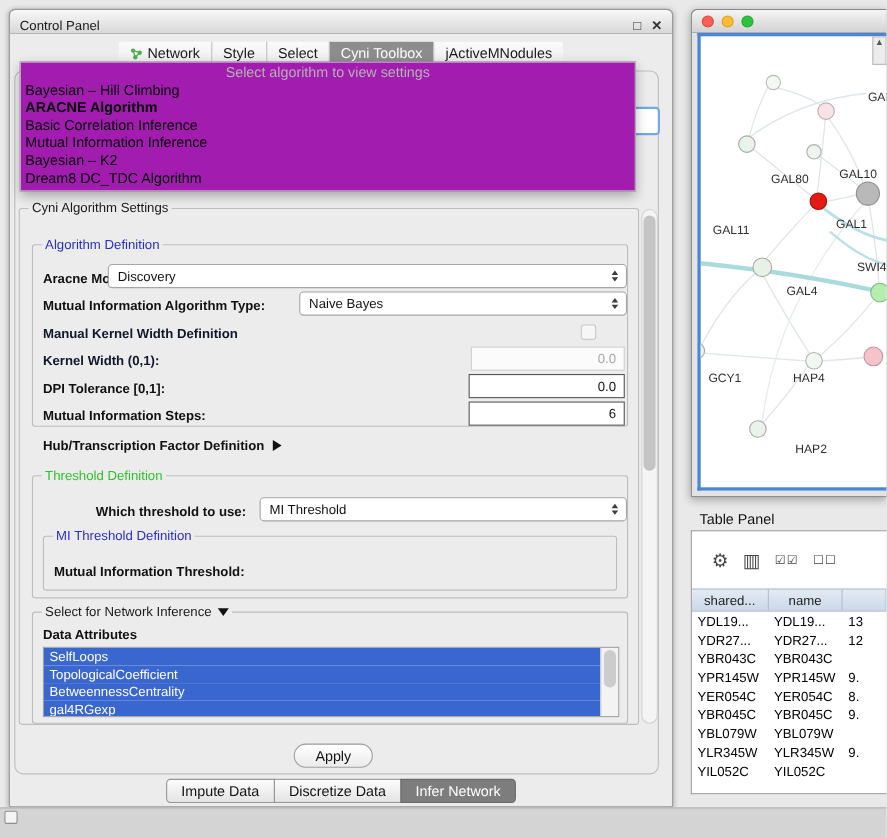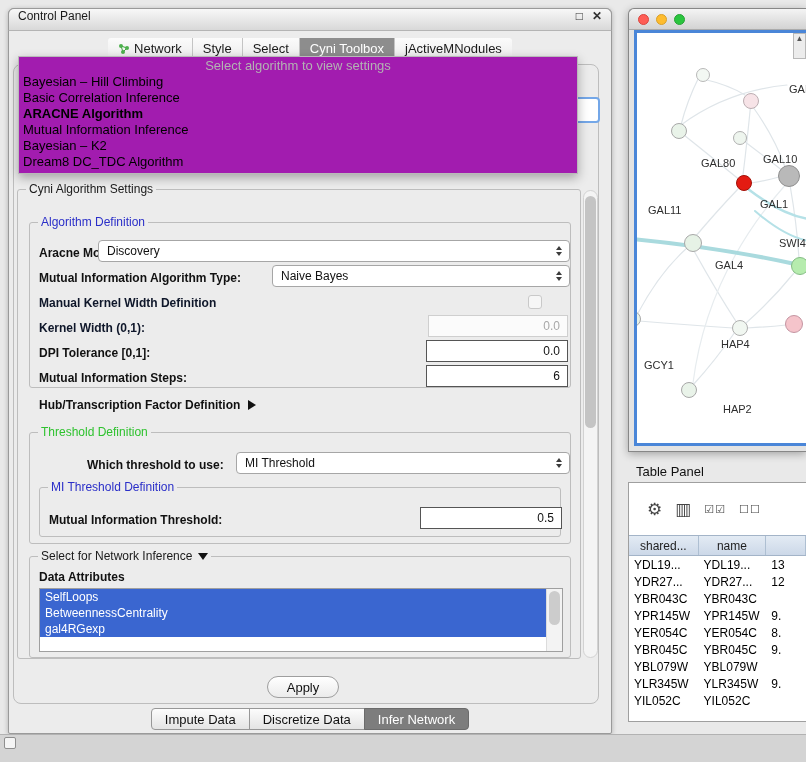--- a/index.html
+++ b/index.html
@@ -1,21 +1,21 @@
 <!DOCTYPE html>
 <html><head>
 <meta charset="utf-8">
 <style>
   *{margin:0;padding:0;box-sizing:border-box}
   body{font-family:"Liberation Sans",sans-serif;background:#e9e9e9}
   #screen{position:relative;width:806px;height:762px;background:#e9e9e9;overflow:hidden}
   .abs{position:absolute}
   
   .cpwin{left:8px;top:8px;width:604px;height:726px;background:#ececec;border:1px solid #9a9a9a;border-radius:6px 6px 2px 2px;box-shadow:0 1px 5px rgba(0,0,0,.25)}
-  .cptitle{left:8px;top:8px;width:604px;height:23px;background:linear-gradient(#f8f8f8,#d8d8d8);border:1px solid #9a9a9a;border-bottom:1px solid #b4b4b4;border-radius:6px 6px 0 0;font-size:12px;color:#1a1a1a;display:flex;align-items:flex-start;padding:0 9px}
+  .cptitle{left:8px;top:8px;width:604px;height:23px;background:linear-gradient(#f8f8f8,#d8d8d8);border:1px solid #9a9a9a;border-bottom:1px solid #b4b4b4;border-radius:6px 6px 0 0;font-size:12px;color:#1a1a1a;display:flex;align-items:flex-end;padding:0 9px}
   .cpbtns{margin-left:auto;display:flex;gap:9px;font-size:12px;color:#333}
   .cpbtns span{cursor:default}
   .tabbar{left:8px;top:36px;width:604px;height:23px;display:flex;justify-content:center;align-items:flex-end}
   .tab{font-size:13px;color:#1a1a1a;padding:2px 10px;height:21px;display:flex;align-items:center;gap:4px;border-left:1px solid #c4c4c4;background:linear-gradient(#fbfbfb,#ececec)}
   .tab:first-child{border-left:none;border-radius:3px 0 0 3px}
   .tab:last-child{border-radius:0 3px 3px 0}
   .tab.sel{background:#8d8d8d;color:#fff}
   .frame{left:13px;top:64px;width:586px;height:640px;border:1px solid #bdbdbd;border-radius:8px;background:#ececec}
   
   .dropdown{left:18px;top:56px;width:560px;background:#a21caf;border:1px solid #b9b9b9;box-shadow:0 4px 10px rgba(0,0,0,.3);z-index:30;padding-bottom:3px}
@@ -123,22 +123,22 @@
     </div>
 
   <div class="abs frame"></div>
 
   <div class="abs combo-sliver"></div>
 
   <div class="abs dropdown">
     <div class="ph">Select algorithm to view settings</div>
     <div id="algo-options">
         <div class="opt">Bayesian – Hill Climbing</div>
+        <div class="opt optsel">ARACNE Algorithm</div>
         <div class="opt">Basic Correlation Inference</div>
-        <div class="opt optsel">ARACNE Algorithm</div>
         <div class="opt">Mutual Information Inference</div>
         <div class="opt">Bayesian – K2</div>
         <div class="opt">Dream8 DC_TDC Algorithm</div>
       </div>
   </div>
 
   <div class="grp" style="left:17px;top:189px;width:564px;height:470px">
     <span class="grptitle tblack">Cyni Algorithm Settings</span>
   </div>
 
@@ -201,33 +201,31 @@
     <span class="stepper">
         <i class="up"></i>
         <i class="dn"></i>
       </span>
   </div>
 
   <div class="grp" style="left:39px;top:487px;width:522px;height:50px">
     <span class="grptitle tblue">MI Threshold Definition</span>
   </div>
   <span class="lbl" style="left:49px;top:513px">Mutual Information Threshold:</span>
-  <div class="fld" style="left:420px;top:507px;width:142px;border-color:#555">
-    <span>0.5</span>
-  </div>
 
   <div class="grp" style="left:29px;top:556px;width:542px;height:102px">
     <span class="grptitle tblack">
       <span>Select for Network Inference</span><span class="tri-down"></span>
     </span>
   </div>
   <span class="lbl" style="left:39px;top:570px">Data Attributes</span>
   <div class="datalist" style="left:39px;top:588px;width:524px;height:64px">
     <div id="attr-items">
         <div class="ditem">SelfLoops</div>
+        <div class="ditem">TopologicalCoefficient</div>
         <div class="ditem">BetweennessCentrality</div>
         <div class="ditem">gal4RGexp</div>
       </div>
     <div class="list-scroll">
         <div class="list-thumb"></div>
       </div>
   </div>
 
   <div class="btn" style="left:267px;top:676px;width:72px;height:22px">
     <span>Apply</span>
@@ -287,21 +285,21 @@
       <div class="nnode" style="left: 95px; top: 287px; width: 16px; height: 16px; background: rgb(241, 247, 241); border: 1px solid rgb(176, 176, 176);"></div>
       <div class="nnode" style="left: 148px; top: 282px; width: 18px; height: 18px; background: rgb(245, 196, 203); border: 1px solid rgb(196, 149, 162);"></div>
       <div class="nnode" style="left: 44px; top: 349px; width: 16px; height: 16px; background: rgb(233, 243, 233); border: 1px solid rgb(168, 168, 168);"></div>
       <div class="nlabel" style="left: 152px; top: 50px;">GAL</div>
       <div class="nlabel" style="left: 64px; top: 124px;">GAL80</div>
       <div class="nlabel" style="left: 126px; top: 120px;">GAL10</div>
       <div class="nlabel" style="left: 11px; top: 171px;">GAL11</div>
       <div class="nlabel" style="left: 123px; top: 165px;">GAL1</div>
       <div class="nlabel" style="left: 142px; top: 204px;">SWI4</div>
       <div class="nlabel" style="left: 78px; top: 226px;">GAL4</div>
-      <div class="nlabel" style="left: 7px; top: 305px; margin-top: 21px;">GCY1</div>
+      <div class="nlabel" style="left: 7px; top: 305px;">GCY1</div>
       <div class="nlabel" style="left: 84px; top: 305px;">HAP4</div>
       <div class="nlabel" style="left: 66px; top: 370px; margin-left: 20px;">HAP2</div>
     </div>
 
   <span class="abs tp-title">Table Panel</span>
   <div class="abs tpanel">
     <div class="ttoolbar">
       <span class="gear">⚙</span>
       <span class="colsicon">▥</span>
       <span class="checkicon">☑☑</span>

